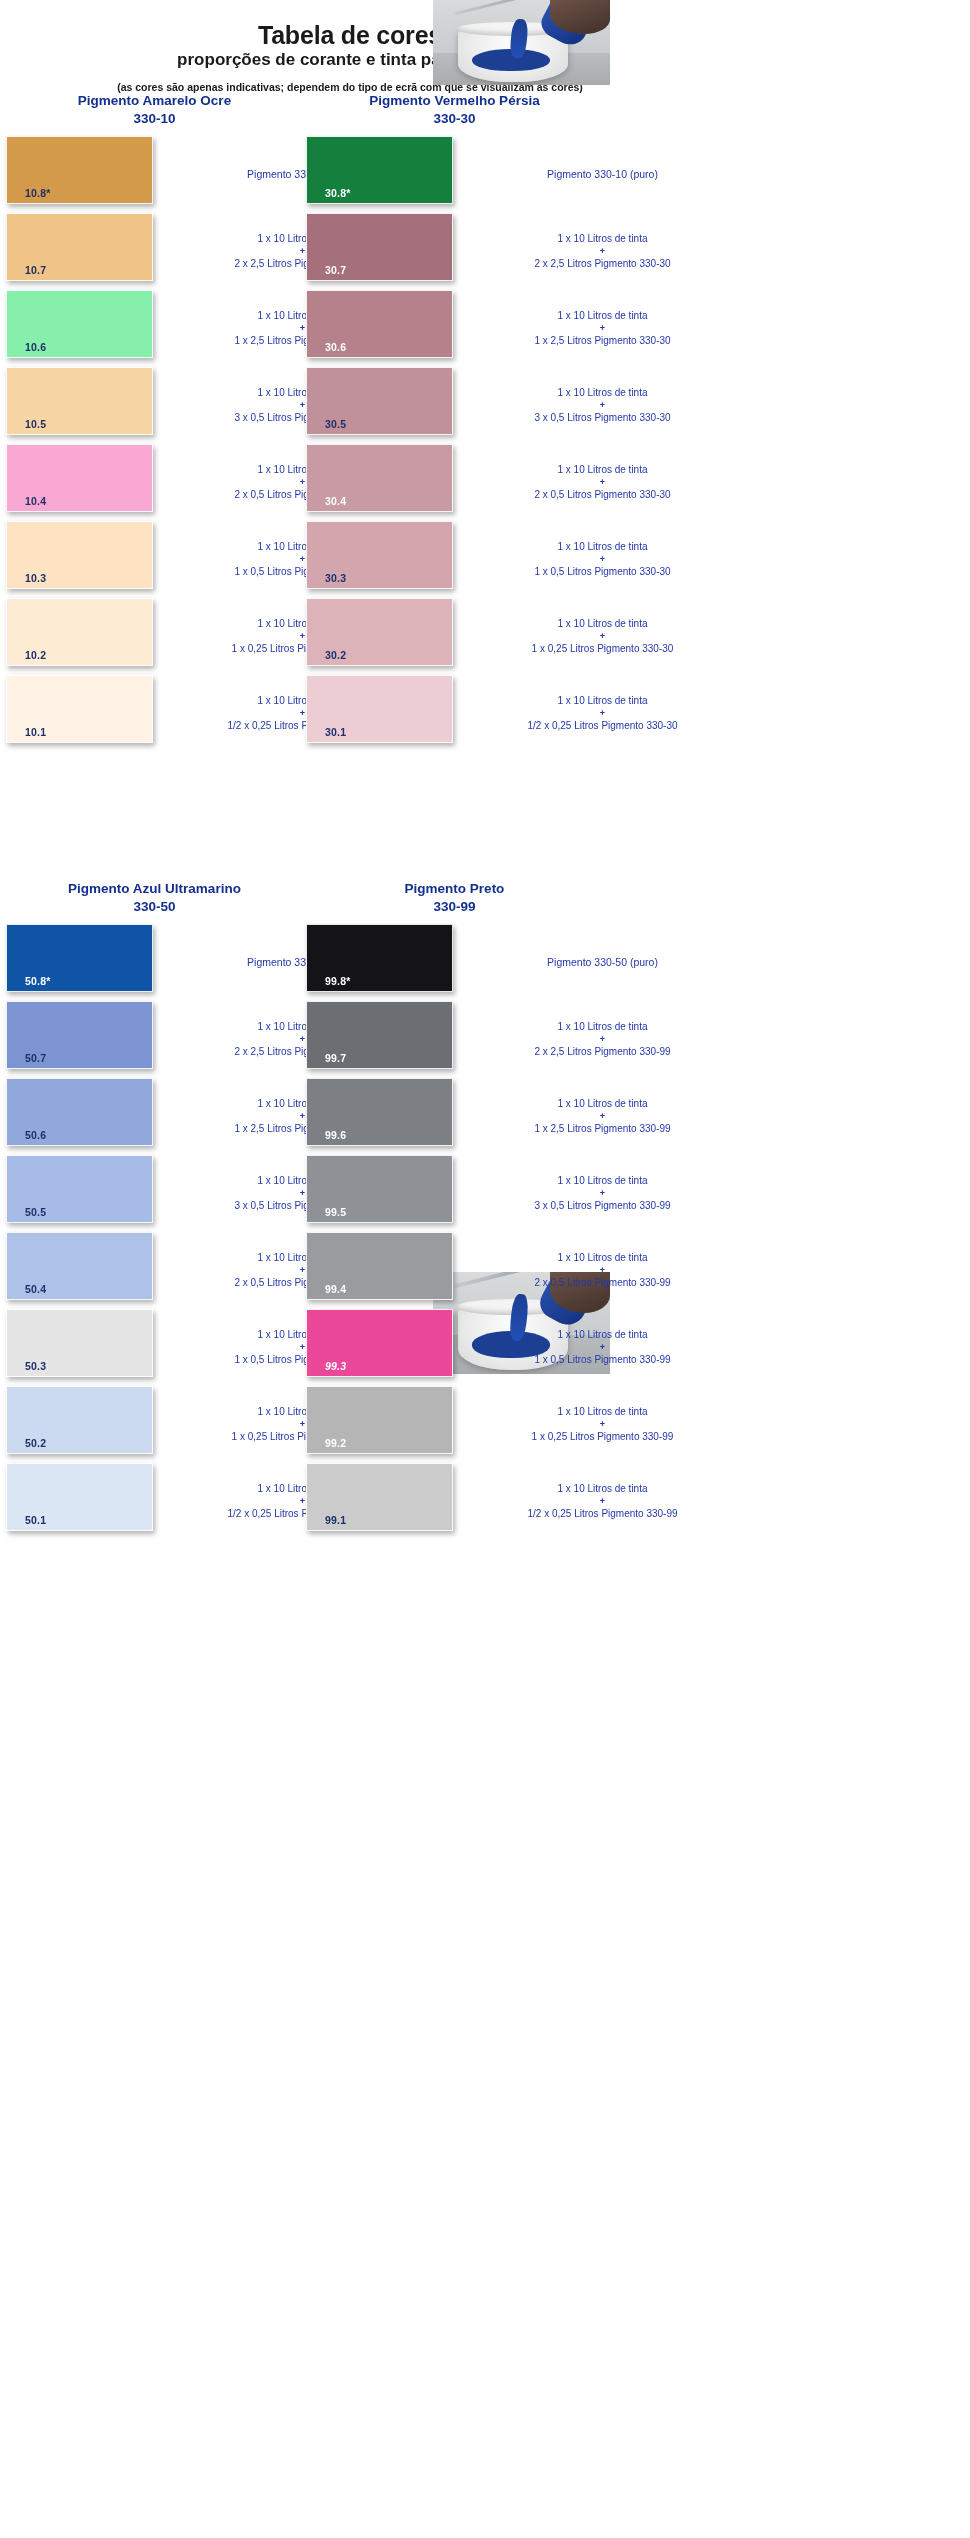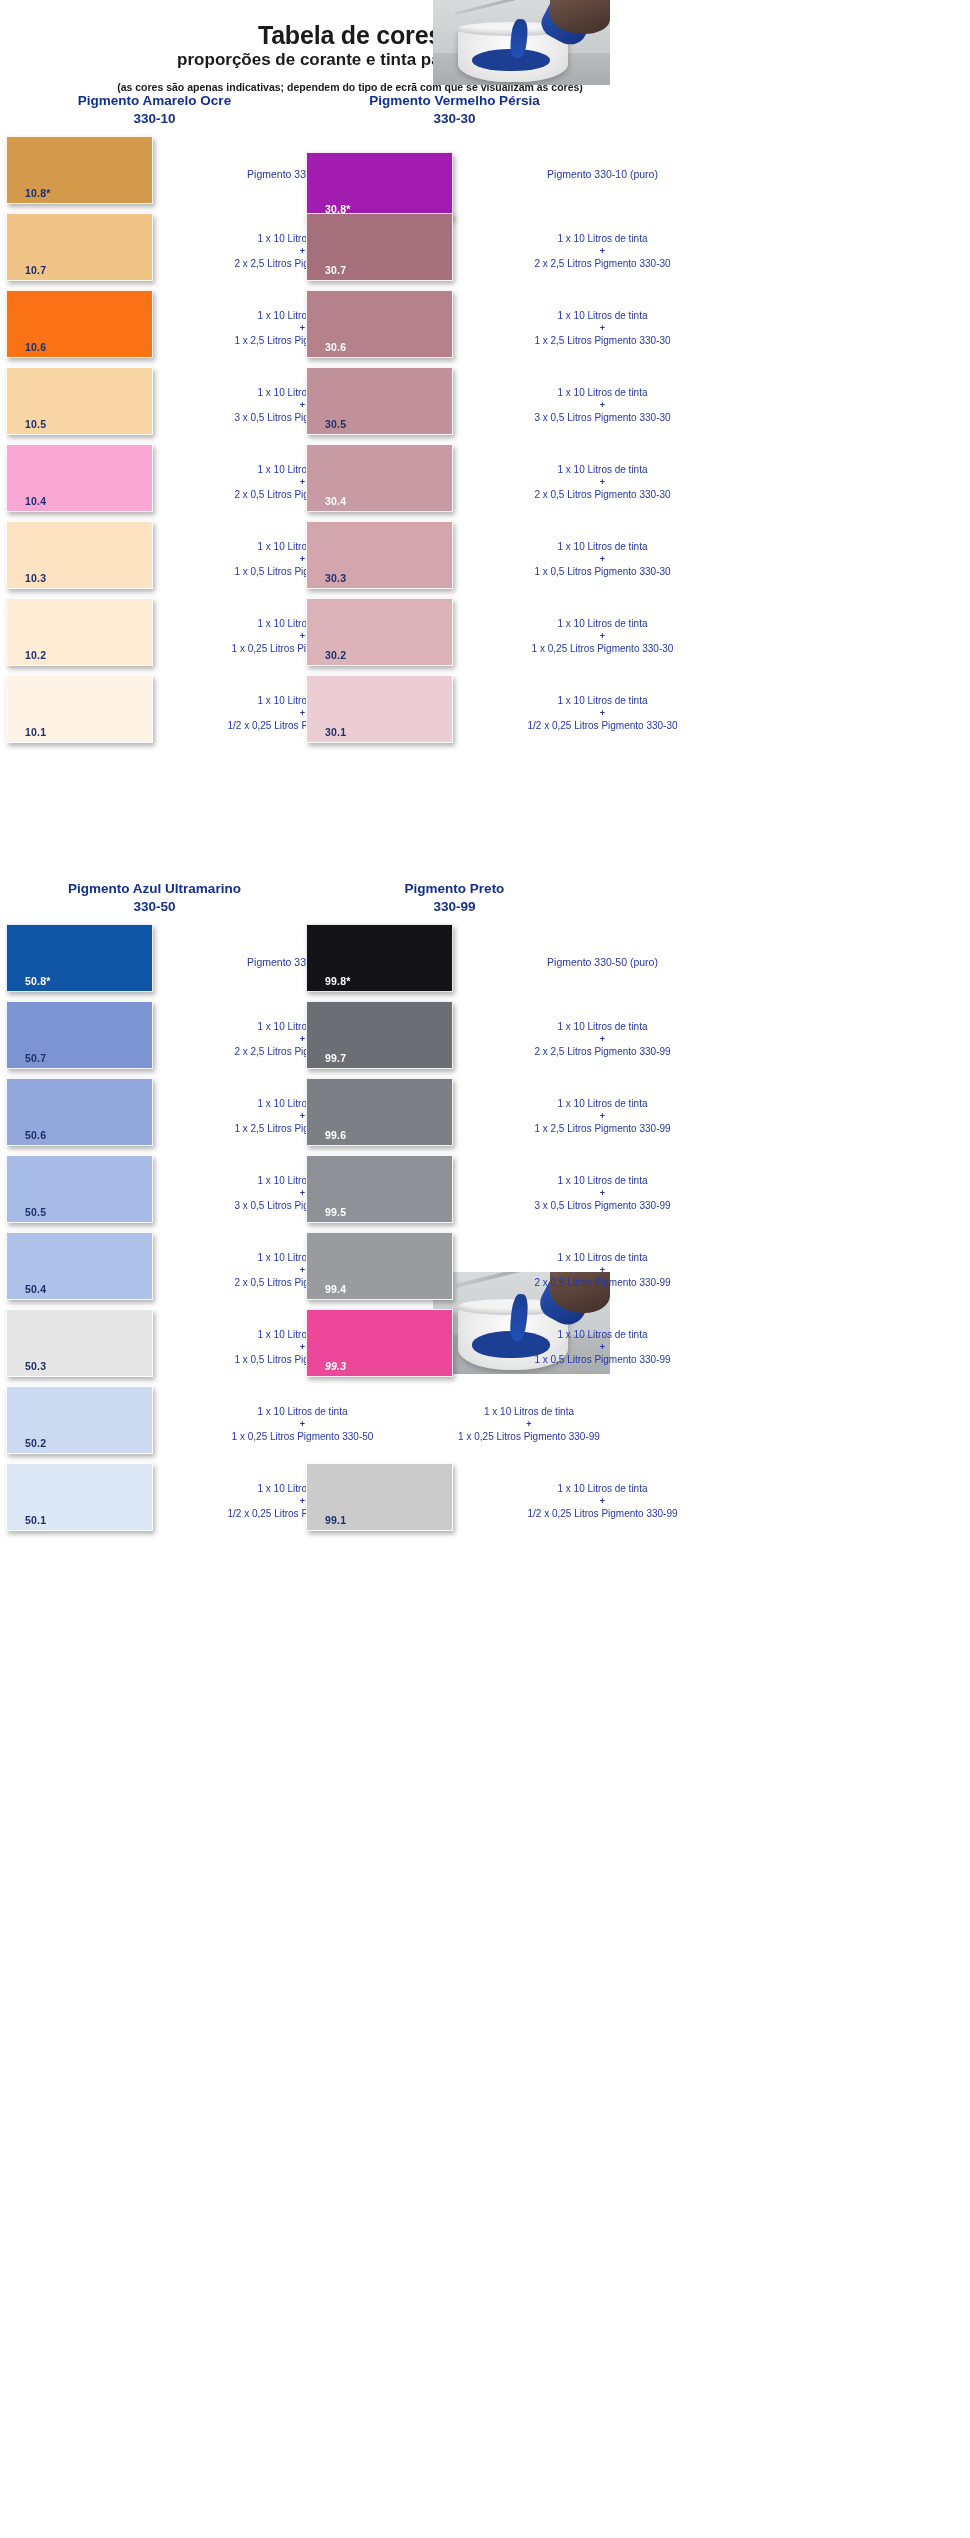--- a/index.html
+++ b/index.html
@@ -170,21 +170,21 @@
         <div class="swatch" style="background: rgb(240, 196, 134);">
           <span class="lbl">10.7</span>
         </div>
         <div class="recipe">
           <div>1 x 10 Litros de tinta</div>
           <div class="plus">+</div>
           <div>2 x 2,5 Litros Pigmento 330-10</div>
         </div>
       </div>
       <div class="row">
-        <div class="swatch" style="background: #f97316;">
+        <div class="swatch" style="background: #86efac;">
           <span class="lbl">10.6</span>
         </div>
         <div class="recipe">
           <div>1 x 10 Litros de tinta</div>
           <div class="plus">+</div>
           <div>1 x 2,5 Litros Pigmento 330-10</div>
         </div>
       </div>
       <div class="row">
         <div class="swatch" style="background: rgb(248, 213, 165);">
@@ -239,21 +239,21 @@
     </div>
 </div>
 
 <div class="section" style="left:306px; top:92px; width:440px;">
   <div class="sec-head">
     <span>Pigmento Vermelho Pérsia</span>
     <span class="code">330-30</span>
   </div>
   <div class="rows">
       <div class="row">
-        <div class="swatch" style="background: #a21caf; margin-top: 16px;">
+        <div class="swatch" style="background: #15803d;">
           <span class="lbl light">30.8*</span>
         </div>
         <div class="recipe">
           <div class="pure">Pigmento 330-10  (puro)</div>
         </div>
       </div>
       <div class="row">
         <div class="swatch" style="background: rgb(165, 112, 123); text-align: center;">
           <span class="lbl light">30.7</span>
         </div>
@@ -471,20 +471,23 @@
         <div class="swatch" style="background: #ec4899; font-style: italic;">
           <span class="lbl light">99.3</span>
         </div>
         <div class="recipe">
           <div>1 x 10 Litros de tinta</div>
           <div class="plus">+</div>
           <div>1 x 0,5 Litros Pigmento 330-99</div>
         </div>
       </div>
       <div class="row">
+        <div class="swatch" style="background: rgb(181, 181, 181);">
+          <span class="lbl light">99.2</span>
+        </div>
         <div class="recipe">
           <div>1 x 10 Litros de tinta</div>
           <div class="plus">+</div>
           <div>1 x 0,25 Litros Pigmento 330-99</div>
         </div>
       </div>
       <div class="row">
         <div class="swatch" style="background: rgb(203, 203, 203);">
           <span class="lbl">99.1</span>
         </div>

